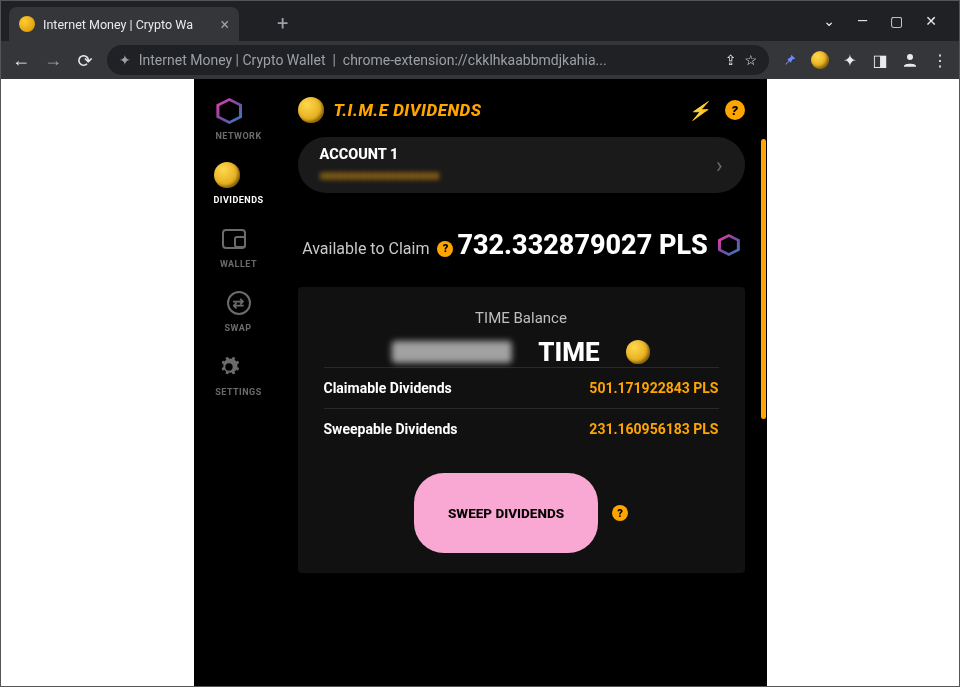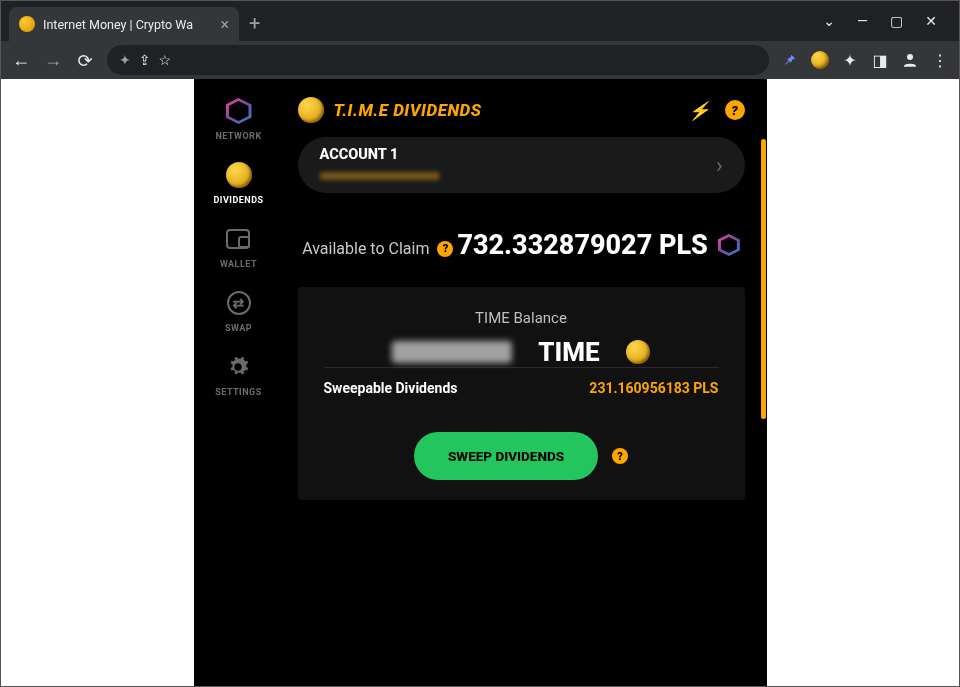--- a/index.html
+++ b/index.html
@@ -1,35 +1,35 @@
 <!DOCTYPE html>
 <html><head>
 <meta charset="utf-8">
 <style>
   * { box-sizing: border-box; margin: 0; padding: 0; font-family: -apple-system, BlinkMacSystemFont, "Segoe UI", Roboto, Arial, sans-serif; }
   body { background: #fff; width: 960px; height: 687px; overflow: hidden; }
   .browser { width: 960px; height: 687px; background: #202124; display: flex; flex-direction: column; border: 1px solid #555; }
-  .tab-strip { height: 40px; background: #202124; display: flex; align-items: flex-end; padding: 0 8px; }
+  .tab-strip { height: 40px; background: #202124; display: flex; align-items: flex-end; padding: 0 8px; gap: 28px; }
   .tab { background: #35363a; border-radius: 8px 8px 0 0; height: 34px; width: 230px; display: flex; align-items: center; padding: 0 10px; gap: 8px; color: #e8eaed; font-size: 12.5px; }
   .tab-icon { width: 16px; height: 16px; border-radius: 50%; background: radial-gradient(circle at 35% 35%, #ffcc33, #d49100); flex-shrink: 0; }
   .tab-title { flex: 1; white-space: nowrap; overflow: hidden; text-overflow: ellipsis; }
   .tab-close { color: #9aa0a6; font-size: 16px; cursor: pointer; }
   .new-tab { color: #9aa0a6; font-size: 20px; padding: 0 10px 6px; cursor: pointer; }
   .win-controls { margin-left: auto; display: flex; gap: 22px; padding: 0 14px 12px; color: #e8eaed; font-size: 14px; }
   .win-controls span { cursor: pointer; }
   .toolbar { height: 38px; background: #35363a; display: flex; align-items: center; padding: 0 10px; gap: 12px; }
   .nav-btn { color: #9aa0a6; font-size: 18px; cursor: pointer; width: 20px; text-align: center; }
   .nav-btn.enabled { color: #e8eaed; }
   .omnibox { flex: 1; background: #202124; border-radius: 16px; height: 30px; display: flex; align-items: center; padding: 0 12px; gap: 8px; color: #9aa0a6; font-size: 14px; }
   .omnibox-text { flex: 1; white-space: nowrap; overflow: hidden; text-overflow: ellipsis; }
   .ext-icon { width: 18px; height: 18px; display: flex; align-items: center; justify-content: center; color: #e8eaed; cursor: pointer; }
   .content-area { flex: 1; background: #fff; display: flex; justify-content: center; overflow: hidden; }
   .app { width: 573px; height: 100%; background: #000; color: #fff; display: flex; position: relative; }
   .sidebar { width: 90px; background: #000; display: flex; flex-direction: column; align-items: center; padding-top: 18px; gap: 20px; }
-  .side-item { display: flex; flex-direction: column; align-items: center; gap: 6px; cursor: pointer; color: #6b6b6b; font-size: 9px; font-weight: 700; letter-spacing: 0.5px; }
+  .side-item { display: flex; flex-direction: column; gap: 6px; cursor: pointer; color: #6b6b6b; font-size: 9px; font-weight: 700; letter-spacing: 0.5px; }
   .side-item.active { color: #fff; }
   .side-icon { width: 28px; height: 28px; display: flex; align-items: center; justify-content: center; }
   .hex { width: 26px; height: 26px; background: linear-gradient(135deg, #ff3cac, #784ba0, #2b86c5); clip-path: polygon(50% 0%, 100% 25%, 100% 75%, 50% 100%, 0% 75%, 0% 25%); position: relative; }
   .hex::after { content:""; position:absolute; inset:3px; background:#000; clip-path: inherit; }
   .coin { width: 26px; height: 26px; border-radius: 50%; background: radial-gradient(circle at 35% 30%, #ffd84d, #d49100); box-shadow: inset -2px -2px 3px rgba(0,0,0,.4); }
   .wallet-ic { width: 24px; height: 20px; border: 2px solid #6b6b6b; border-radius: 4px; position: relative; }
   .wallet-ic::after { content:""; position:absolute; right:-2px; top:5px; width:8px; height:8px; border:2px solid #6b6b6b; border-radius:3px; background:#000;}
   .swap-ic { width:24px; height:24px; border:2px solid #6b6b6b; border-radius:50%; display:flex; align-items:center; justify-content:center; color:#6b6b6b; font-size:14px;}
   .gear-ic { width:22px; height:22px; color:#6b6b6b; }
   .main { flex: 1; padding: 18px 8px 0 0; display:flex; flex-direction:column; position:relative;}
@@ -53,21 +53,21 @@
   .panel-title { text-align:center; color:#bfbfbf; font-size:15px;}
   .time-row { display:flex; align-items:center; justify-content:center; gap:26px; margin-top:10px;}
   .blur-num { width:120px; height:22px; filter: blur(3px); background: repeating-linear-gradient(90deg, #ccc 0 2px, #777 2px 4px); border-radius:4px;}
   .time-label { font-size:26px; font-weight:800;}
   .time-row .coin { width:24px; height:24px;}
   .stat { display:flex; justify-content:space-between; align-items:center; padding:12px 0; border-top:1px solid #2a2a2a; font-size:14px; font-weight:700;}
   .stat:first-of-type { margin-top:18px;}
   .stat-val { color:#ffa500;}
   .blur-val { display:inline-block; width:110px; height:12px; filter: blur(2px); background:repeating-linear-gradient(90deg,#e09a1a 0 3px,#a86e0c 3px 6px); border-radius:3px; vertical-align:middle;}
   .cta-row { display:flex; align-items:center; justify-content:center; gap:14px; margin-top:24px;}
-  .cta { background:#22c55e; color:#000; font-weight:800; font-size:13.5px; padding:16px 34px; border-radius:30px; border:none; cursor:pointer;}
+  .cta { background:#f9a8d4; color:#000; font-weight:800; font-size:13.5px; padding:32px 34px; border-radius:30px; border:none; cursor:pointer;}
   .scroll-ind { position:absolute; right:1px; top:60px; width:5px; height:280px; background:#ffa500; border-radius:3px;}
   .pin { width:16px; height:16px; }
 </style>
 </head>
 <body>
 
 <div class="browser">
   <div class="tab-strip">
     <div class="tab">
       <span class="tab-icon"></span>
@@ -82,20 +82,23 @@
       <span>✕</span>
     </div>
   </div>
 
   <div class="toolbar">
     <span class="nav-btn enabled">←</span>
     <span class="nav-btn">→</span>
     <span class="nav-btn enabled">⟳</span>
     <div class="omnibox">
       <span>✦</span>
+      <span class="omnibox-text">
+        <span>Internet Money | Crypto Wallet</span> &nbsp;|&nbsp; <span>chrome-extension://ckklhkaabbmdjkahia...</span>
+      </span>
       <span style="color:#e8eaed">⇪</span>
       <span style="color:#e8eaed">☆</span>
     </div>
     <span class="ext-icon">
       <svg class="pin" viewBox="0 0 24 24" fill="#6b8bff">
           <path d="M14 4l6 6-4 1-3 5-2-2-5 5-1-1 5-5-2-2 5-3 1-4z"></path>
         </svg>
     </span>
     <span class="ext-icon">
         <span class="coin" style="width:18px;height:18px"></span>
@@ -182,20 +185,24 @@
 
         <div class="panel">
           <div class="panel-title">TIME Balance</div>
           <div class="time-row">
             <span class="blur-num"></span>
             <span class="time-label">TIME</span>
             <span class="coin"></span>
           </div>
 
           <div class="stat">
+            <span>Claimable Dividends</span>
+            <span class="stat-val">501.171922843 PLS</span>
+          </div>
+          <div class="stat">
             <span>Sweepable Dividends</span>
             <span class="stat-val">231.160956183 PLS</span>
           </div>
 
           <div class="cta-row">
             <button class="cta">SWEEP DIVIDENDS</button>
             <span class="help sm">?</span>
           </div>
         </div>
 

